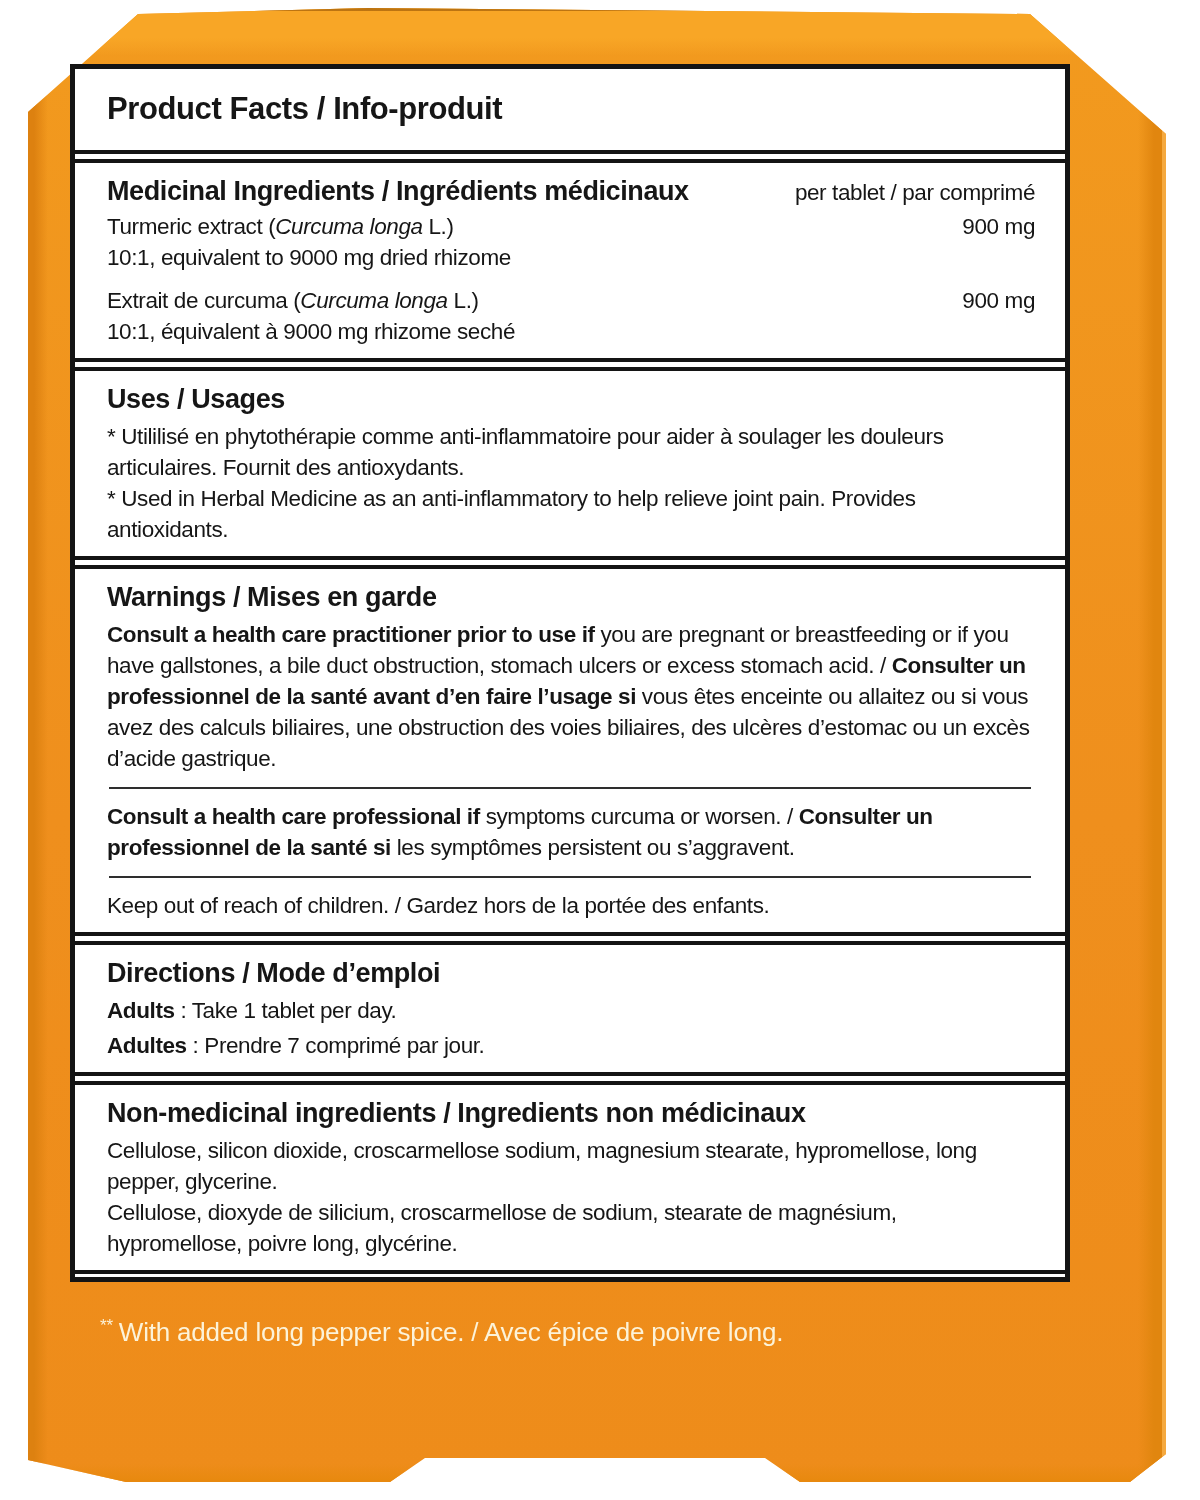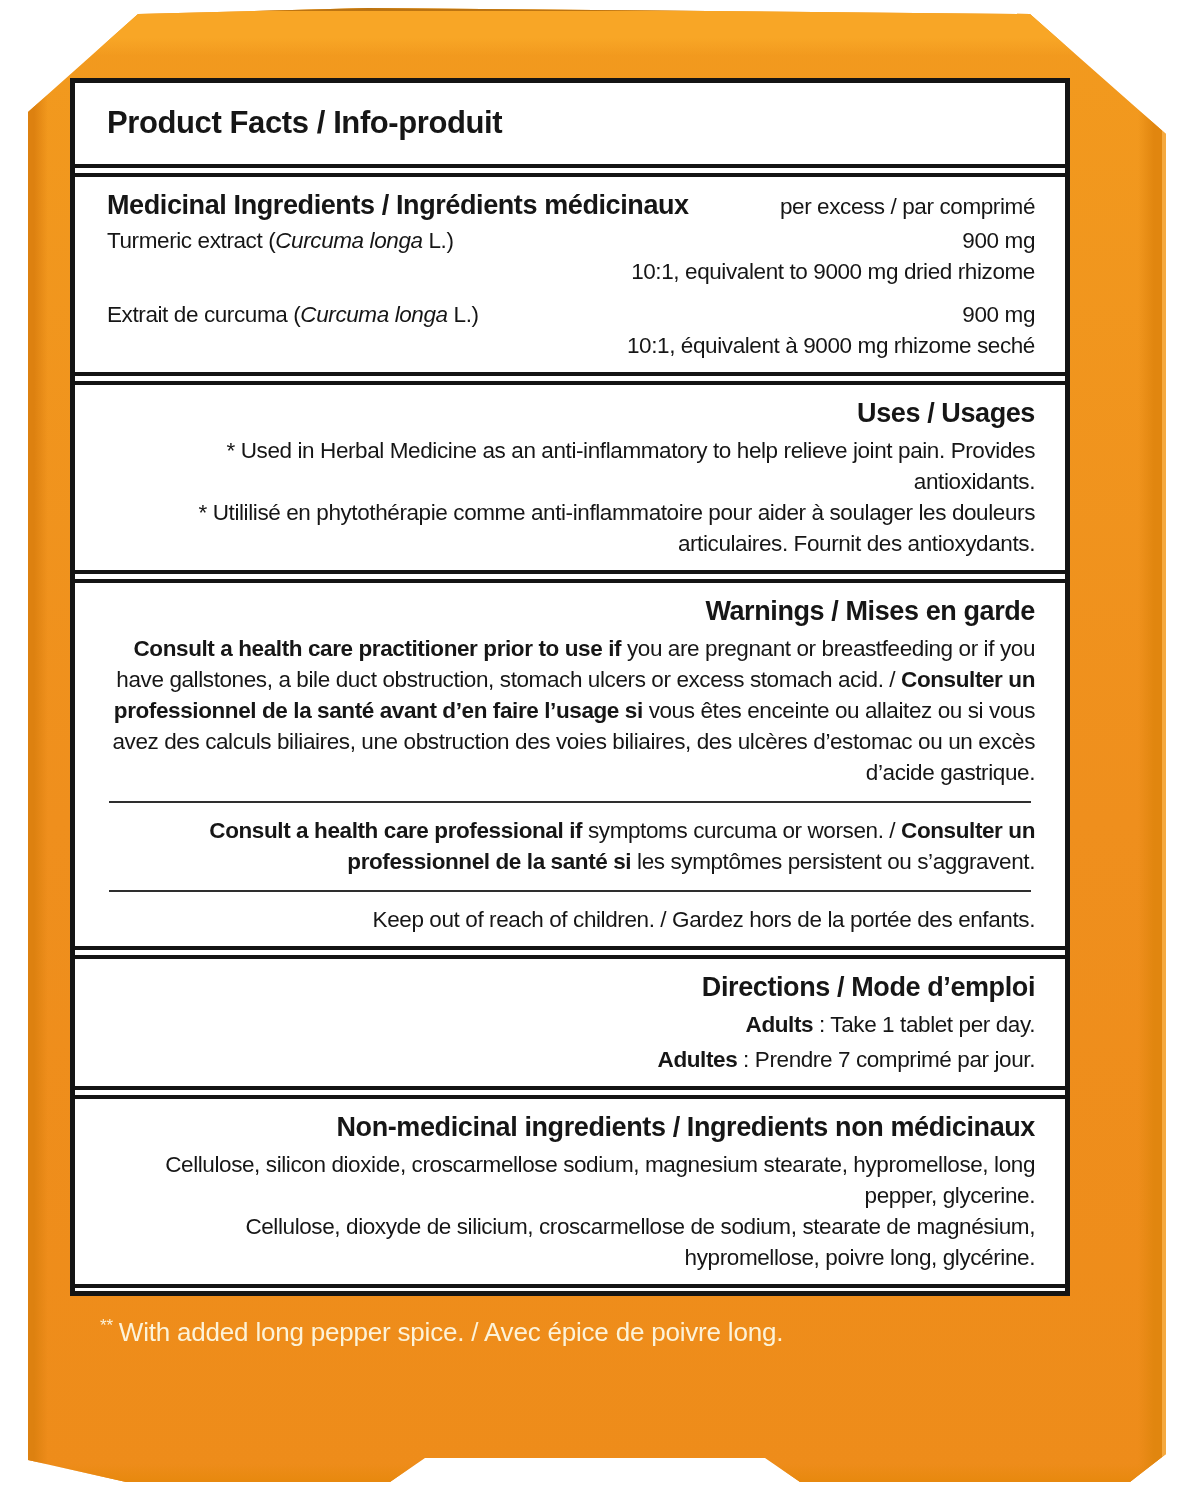--- a/index.html
+++ b/index.html
@@ -28,37 +28,37 @@
     clip-path: polygon(
       0 104px, 110px 6px, 340px 0, 1002px 6px, 1138px 126px,
       1138px 1446px, 1102px 1474px, 772px 1474px, 737px 1450px,
       397px 1450px, 362px 1474px, 98px 1474px, 0 1452px
     );
   }
 
   
   .panel {
     position: absolute;
-    left: 70px; top: 78px;
+    left: 70px; top: 64px;
     box-sizing: border-box;
     width: 1000px; height: 1218px;
     background: #ffffff;
     border: 5px solid #141414;
     display: flex;
     flex-direction: column;
     overflow: hidden;
     color: #161616;
     letter-spacing: -0.4px;
   }
   .sec {
     flex: 0 0 auto;
     padding: 9px 30px 11px 32px;
     border-bottom: 4px solid #141414;
   }
-  .sec + .sec { margin-top: 5px; border-top: 4px solid #141414; text-align: right; }
+  .sec + .sec { margin-top: 5px; border-top: 4px solid #141414; }
   .sec:last-child { border-bottom: none; flex: 1 1 auto; }
 
   .panel-title {
     font-size: 31px;
     font-weight: bold;
     padding-top: 13px;
     padding-bottom: 12px;
   }
   .sec-title {
     font-size: 27px;
@@ -114,39 +114,39 @@
 
   <div class="panel">
 
     <div class="sec">
       <div class="panel-title">Product Facts / Info-produit</div>
     </div>
 
     <div class="sec">
       <div class="ing-head">
         <span class="left">Medicinal Ingredients / Ingrédients médicinaux</span>
-        <span class="right">per excess / par comprimé</span>
+        <span class="right">per tablet / par comprimé</span>
       </div>
       <div class="ing-row row-line">
         <span><span>Turmeric extract (</span><i>Curcuma longa</i><span> L.)</span></span>
         <span class="amount">900 mg</span>
       </div>
       <div class="row-line">10:1, equivalent to 9000 mg dried rhizome</div>
       <div class="ing-gap"></div>
       <div class="ing-row row-line">
         <span><span>Extrait de curcuma (</span><i>Curcuma longa</i><span> L.)</span></span>
         <span class="amount">900 mg</span>
       </div>
       <div class="row-line">10:1, équivalent à 9000 mg rhizome seché</div>
     </div>
 
     <div class="sec">
       <div class="sec-title">Uses / Usages</div>
+      <p class="body-text">* Utililisé en phytothérapie comme anti-inflammatoire pour aider à soulager les douleurs articulaires. Fournit des antioxydants.</p>
       <p class="body-text">* Used in Herbal Medicine as an anti-inflammatory to help relieve joint pain. Provides antioxidants.</p>
-      <p class="body-text">* Utililisé en phytothérapie comme anti-inflammatoire pour aider à soulager les douleurs articulaires. Fournit des antioxydants.</p>
     </div>
 
     <div class="sec">
       <div class="sec-title">Warnings / Mises en garde</div>
       <p class="body-text"><strong>Consult a health care practitioner prior to use if</strong><span> you are pregnant or breastfeeding or if you have gallstones, a bile duct obstruction, stomach ulcers or excess stomach acid. / </span><strong>Consulter un professionnel de la santé avant d’en faire l’usage si</strong><span> vous êtes enceinte ou allaitez ou si vous avez des calculs biliaires, une obstruction des voies biliaires, des ulcères d’estomac ou un excès d’acide gastrique.</span></p>
       <hr class="thin-rule">
       <p class="body-text"><strong>Consult a health care professional if</strong><span> symptoms curcuma or worsen. / </span><strong>Consulter un professionnel de la santé si</strong><span> les symptômes persistent ou s’aggravent.</span></p>
       <hr class="thin-rule">
       <p class="body-text">Keep out of reach of children. / Gardez hors de la portée des enfants.</p>
     </div>

